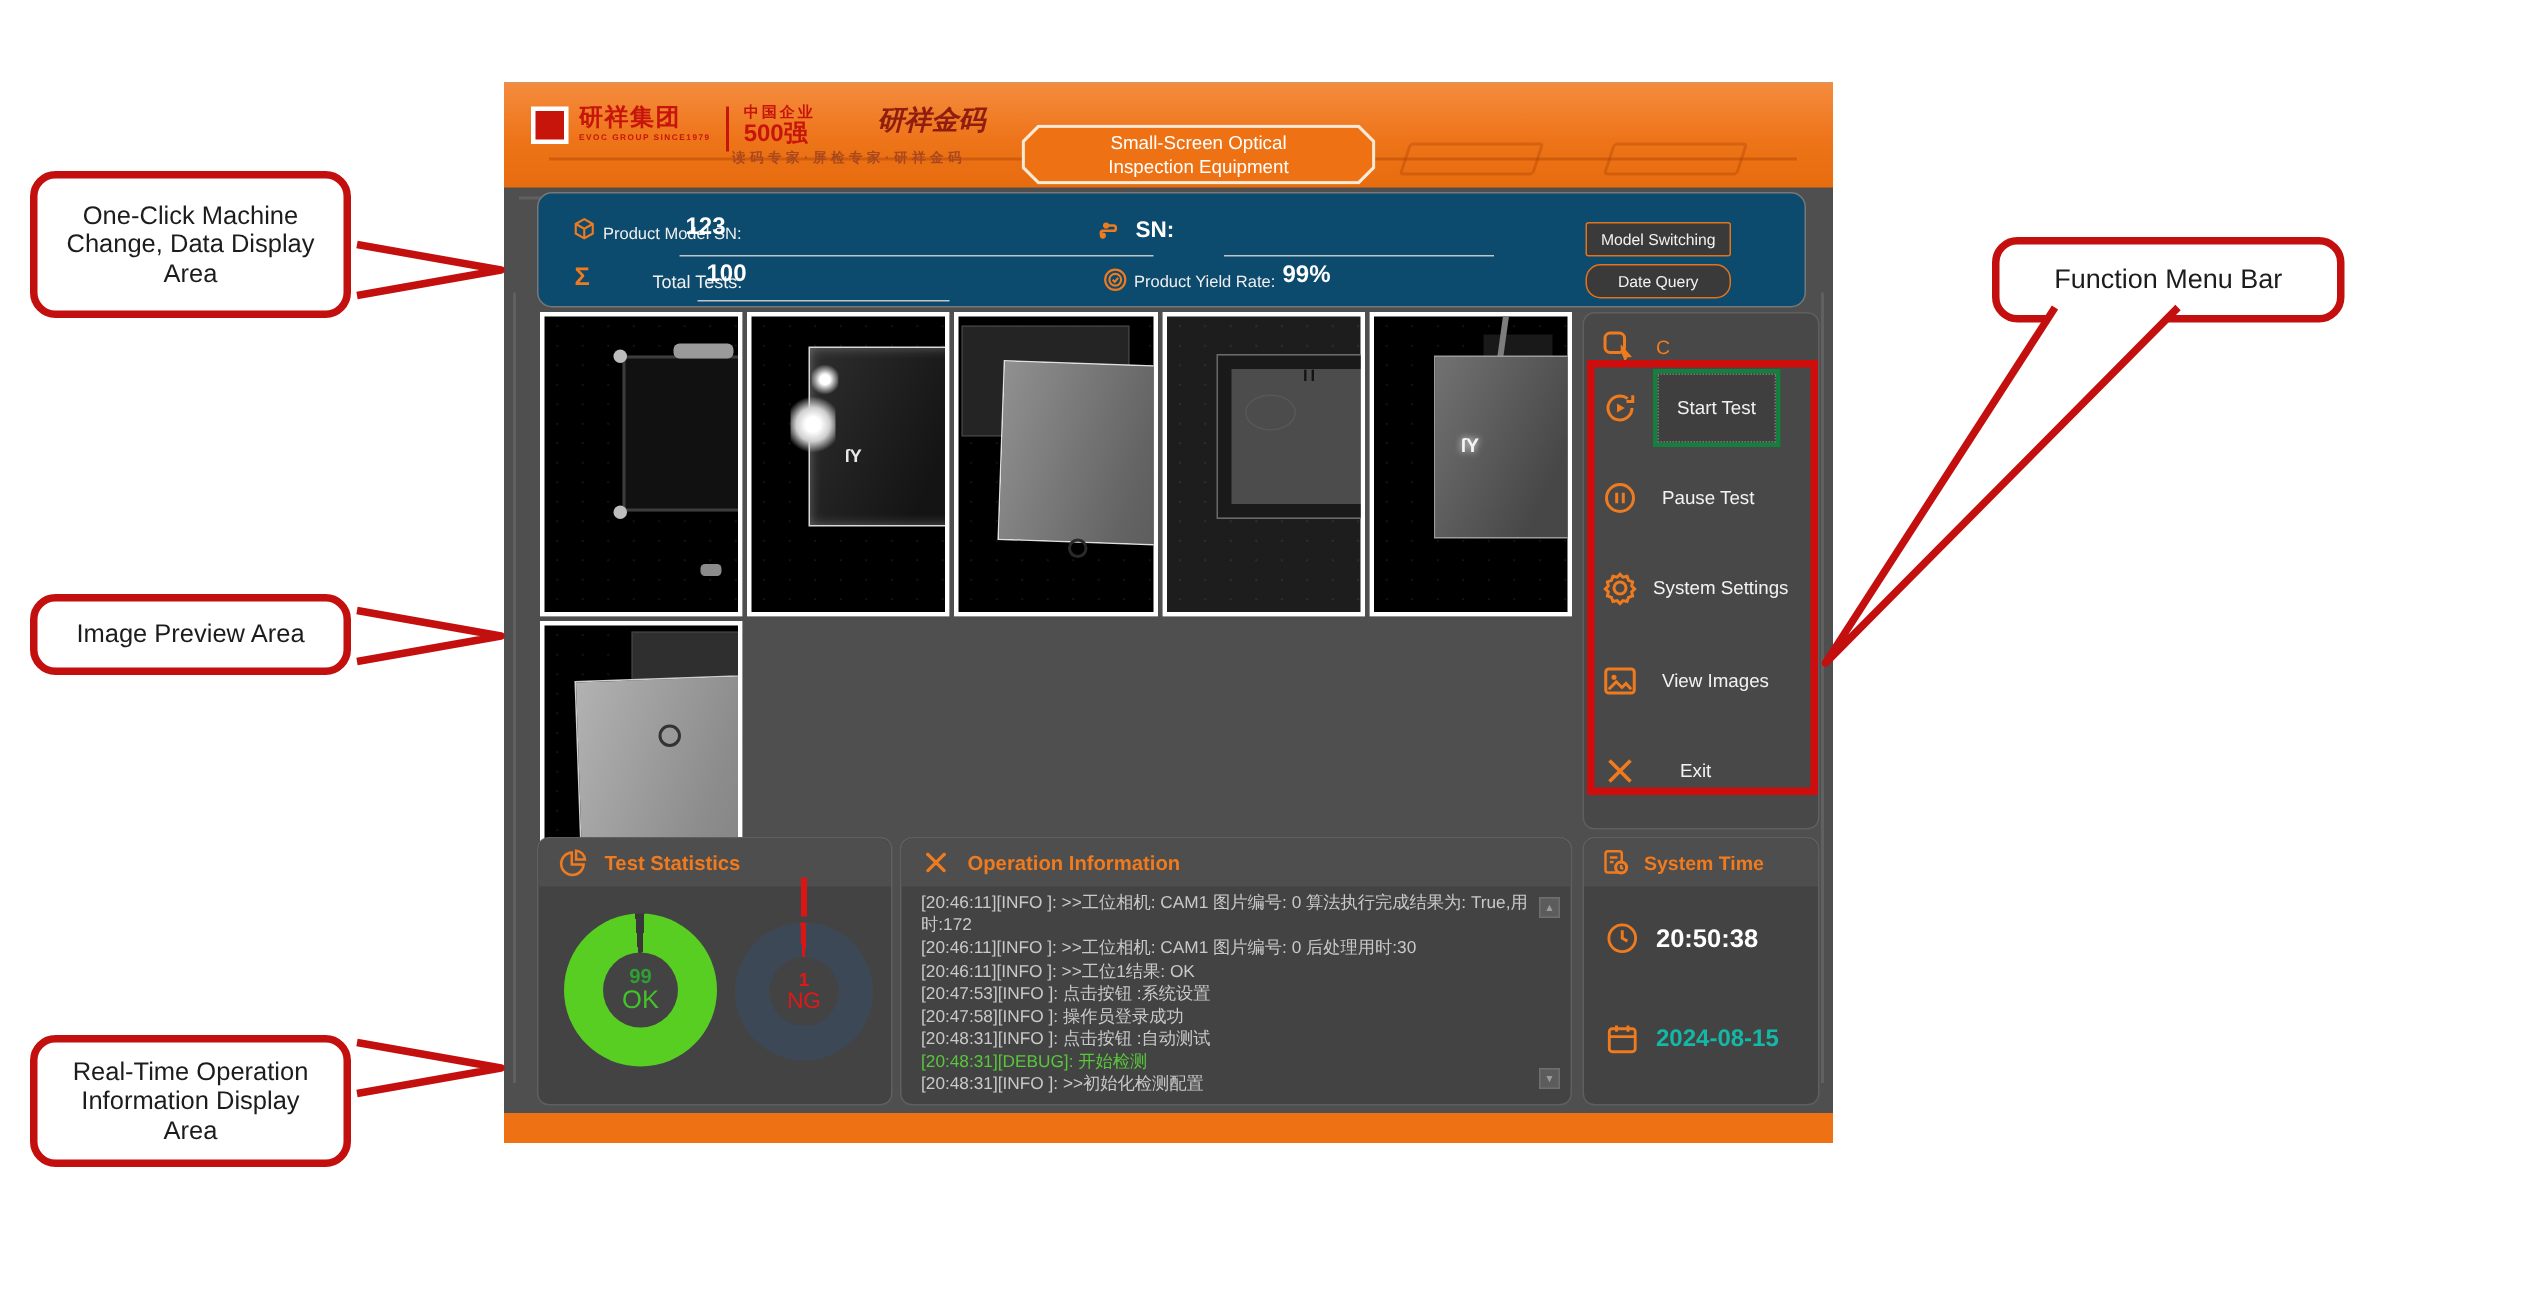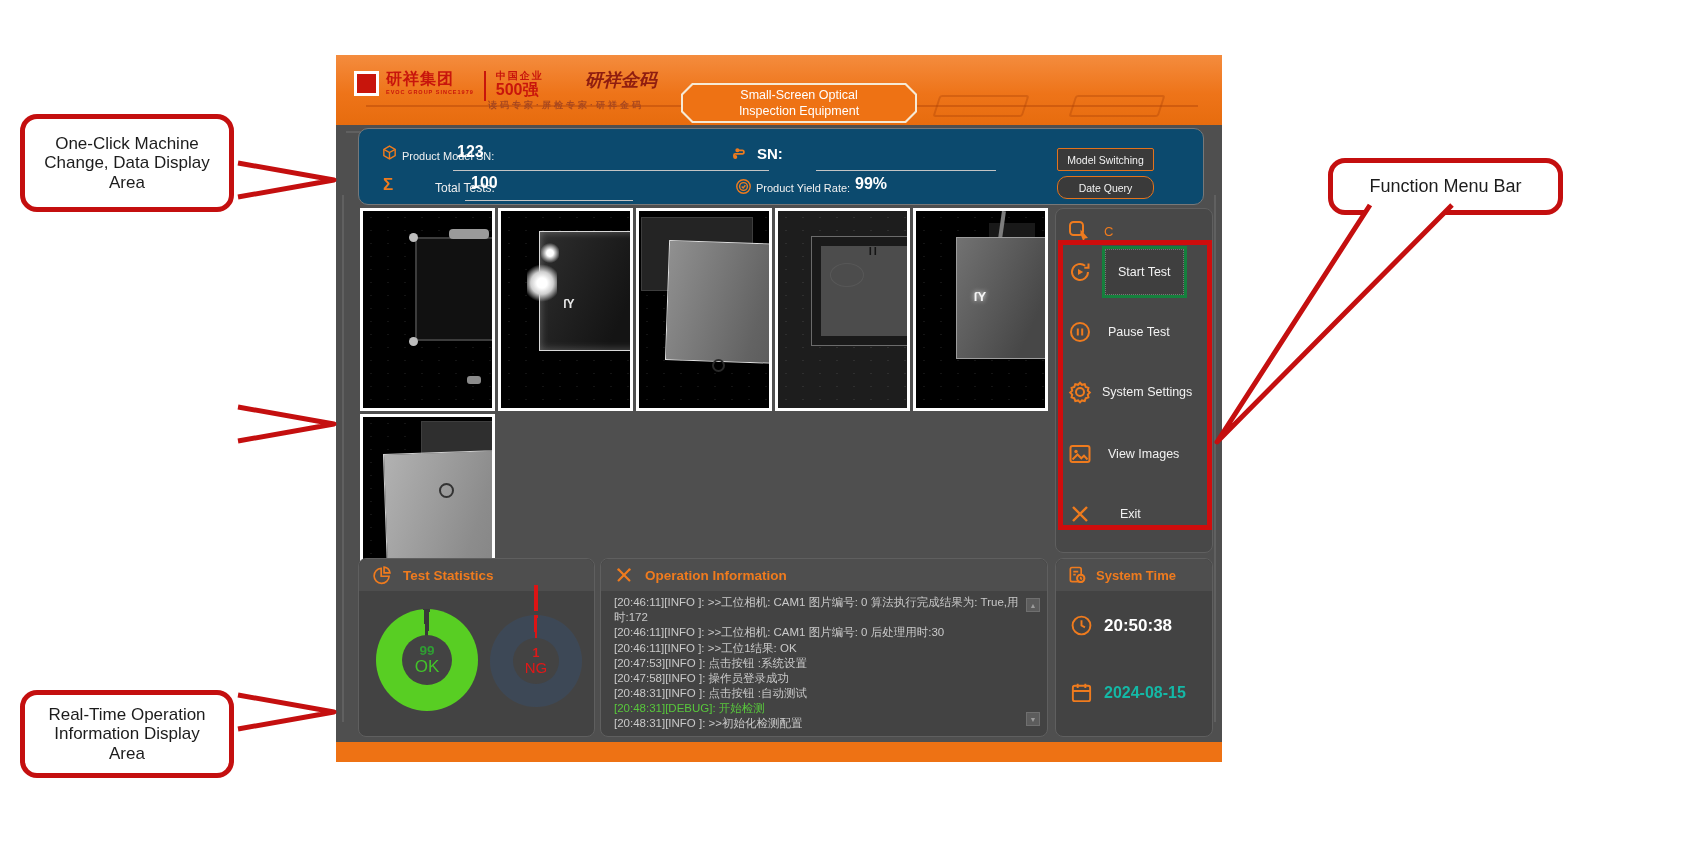--- a/index.html
+++ b/index.html
@@ -396,20 +396,21 @@
     <div class="app-footer"></div>
   </div>
 
   <div class="red-rect"></div>
 
   <div class="callout" style="left:20px; top:114px; width:214px; height:98px;">One-Click Machine Change, Data Display Area</div>
   <svg class="tail" style="left:236px; top:155px;" width="104" height="50">
     <path d="M2,8 L98,25 L2,42" fill="#ffffff" stroke="#c40f0f" stroke-width="5" stroke-linejoin="round"></path>
   </svg>
 
+  <div class="callout" style="left:20px; top:396px; width:214px; height:54px;">Image Preview Area</div>
   <svg class="tail" style="left:236px; top:400px;" width="104" height="48">
     <path d="M2,7 L98,24 L2,41" fill="#ffffff" stroke="#c40f0f" stroke-width="5" stroke-linejoin="round"></path>
   </svg>
 
   <div class="callout" style="left:20px; top:690px; width:214px; height:88px;">Real-Time Operation Information Display Area</div>
   <svg class="tail" style="left:236px; top:688px;" width="104" height="48">
     <path d="M2,7 L98,24 L2,41" fill="#ffffff" stroke="#c40f0f" stroke-width="5" stroke-linejoin="round"></path>
   </svg>
 
   <div class="callout" style="left:1328px; top:158px; width:235px; height:57px; font-size:18px;">Function Menu Bar</div>

